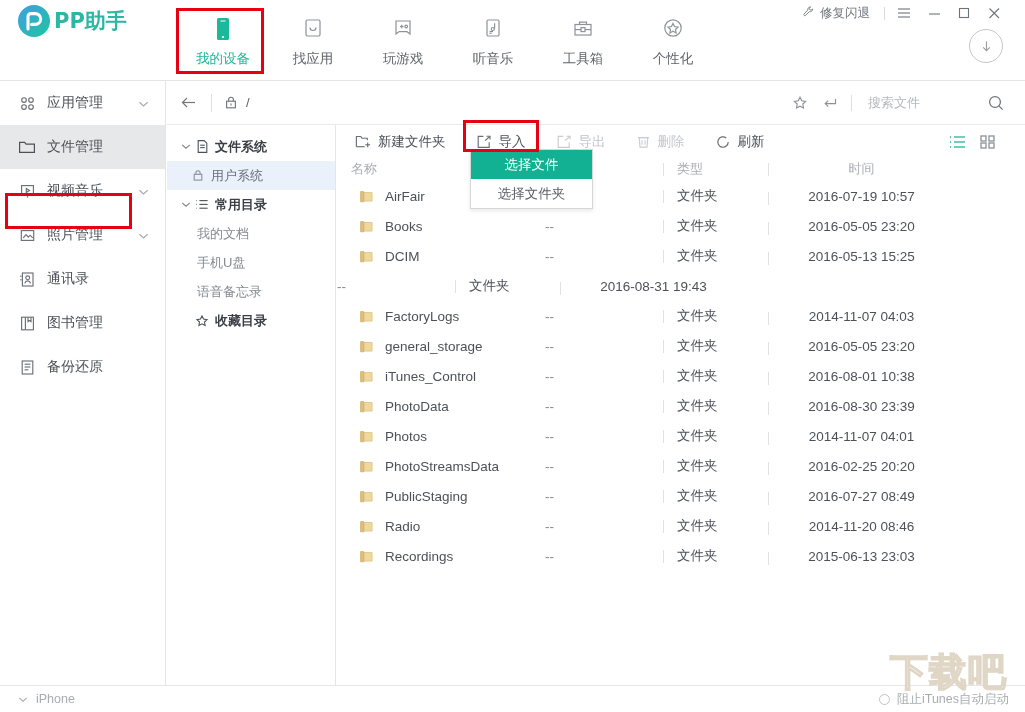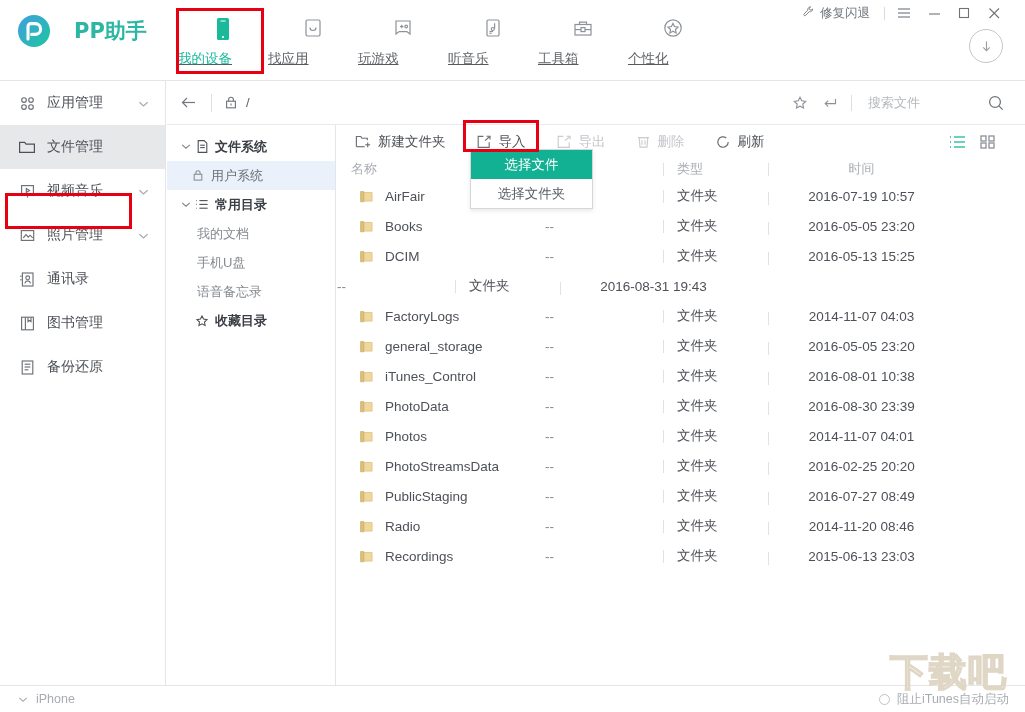--- a/index.html
+++ b/index.html
@@ -13,28 +13,28 @@
 
   
   .topbar { position:absolute; left:0; top:0; width:1025px; height:81px; background:#fff; border-bottom:1px solid #e3e5e8; }
   .win-ctrls { position:absolute; right:16px; top:0; height:26px; display:flex; align-items:center; gap:0; }
   .fixcrash { display:flex; align-items:center; gap:5px; font-size:12px; color:#7d8288; padding:0 10px 0 0; }
   .fixcrash .lbl { font-size:12.5px; color:#6e737a; }
   .vdiv { width:1px; height:13px; background:#d8dade; margin:0 4px; }
   .wbtn { width:30px; height:26px; display:flex; align-items:center; justify-content:center; color:#6e737a; }
   .wbtn svg { display:block; }
 
-  .logo { position:absolute; left:17px; top:14px; display:flex; align-items:center; gap:23px; }
+  .logo { position:absolute; left:17px; top:4px; display:flex; align-items:center; gap:3px; }
   .logo .mark { width:34px; height:34px; }
   .logo .name { font-size:21px; font-weight:bold; color:#2bb7a3;
                 font-family:"DejaVu Sans","Liberation Sans",sans-serif; letter-spacing:0px; }
 
   .navtabs { position:absolute; left:178px; top:8px; height:66px; display:flex; align-items:flex-start; }
-  .navtab { width:90px; height:66px; display:flex; flex-direction:column; justify-content:center;
-            gap:6px; cursor:pointer;text-decoration:underline; }
+  .navtab { width:90px; height:66px; display:flex; flex-direction:column; align-items:center; justify-content:center;
+            gap:6px; cursor:pointer; }
   .navtab .ic { height:30px; display:flex; align-items:flex-end; justify-content:center; color:#8d9298; }
   .navtab .tl { font-size:13.5px; color:#606469; }
   .navtab.active .tl { color:#19b99a; }
   .navtab.active .ic { color:#19b99a; }
 
   .annot-red { position:absolute; border:3px solid #e60012; pointer-events:none; z-index:40; }
 
   .dlbtn { position:absolute; right:22px; top:29px; width:34px; height:34px; border-radius:50%;
            border:1px solid #c3c6ca; display:flex; align-items:center; justify-content:center; color:#9a9ea3; }
 

